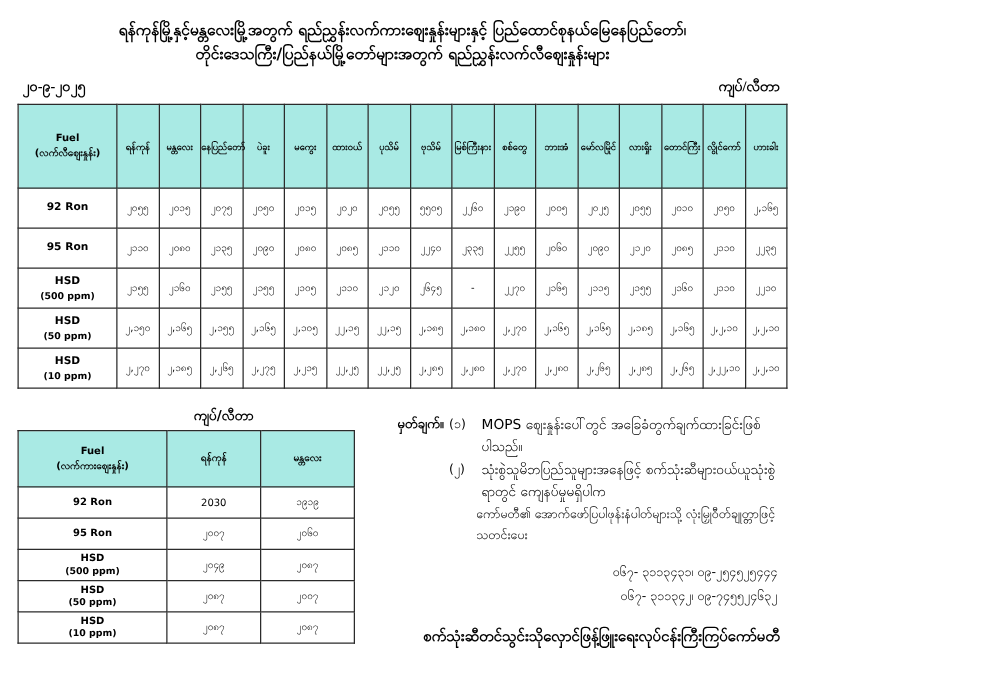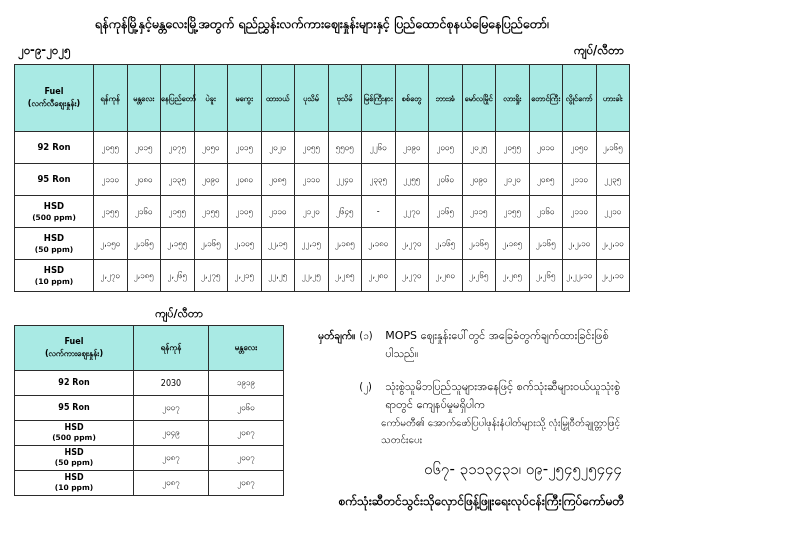--- a/index.html
+++ b/index.html
@@ -31,20 +31,21 @@
     font-weight: bold;
     line-height: 19px;
     letter-spacing: 0px;
   }
   .meta-row {
     display: flex;
     justify-content: space-between;
     align-items: flex-end;
     margin-top: 10px;
     padding: 0 6px 0 4px;
+    font-family: Liberation Serif, serif;
   }
   .meta-date {
     font-size: 11.5px;
     font-weight: bold;
   }
   .meta-unit {
     font-size: 11.5px;
     font-weight: bold;
   }
 
@@ -132,21 +133,20 @@
   .lower-right {
     flex: 1;
     padding-left: 14px;
     padding-top: 6px;
     font-size: 10px;
     line-height: 17px;
   }
   .note-row {
     display: flex;
     align-items: flex-start;
-    margin-top: 15px;
   }
   .note-label {
     font-weight: bold;
     white-space: nowrap;
     padding-right: 4px;
     font-size: 10.5px;
   }
   .note-num {
     width: 26px;
     flex: 0 0 26px;
@@ -157,39 +157,40 @@
     flex: 1;
     font-size: 11px;
     line-height: 18px;
   }
   .note-indent {
     padding-left: 63px;
   }
   .phones {
     text-align: right;
     margin-top: 12px;
-    font-size: 15px;
+    font-size: 10px;
     line-height: 19px;
     padding-right: 8px;
   }
   .footer-org {
     text-align: right;
     margin-top: 14px;
     font-size: 12px;
     font-weight: bold;
     padding-right: 6px;
   }
 </style>
 </head>
 <body>
 
 <div class="page">
 
   <div class="title-block">
     <div class="title-line">ရန်ကုန်မြို့နှင့်မန္တလေးမြို့အတွက် ရည်ညွှန်းလက်ကားဈေးနှုန်းများနှင့် ပြည်ထောင်စုနယ်မြေနေပြည်တော်၊</div>
+    <div class="title-line">တိုင်းဒေသကြီး/ပြည်နယ်မြို့တော်များအတွက် ရည်ညွှန်းလက်လီဈေးနှုန်းများ</div>
   </div>
 
   <div class="meta-row">
     <div class="meta-date">၂၀-၉-၂၀၂၅</div>
     <div class="meta-unit">ကျပ်/လီတာ</div>
   </div>
 
   <table class="grid">
     <thead>
       <tr>
@@ -393,19 +394,20 @@
       </div>
       <div class="note-row">
         <div class="note-label" style="visibility:hidden">မှတ်ချက်။</div>
         <div class="note-num">(၂)</div>
         <div class="note-text">သုံးစွဲသူမိဘပြည်သူများအနေဖြင့် စက်သုံးဆီများဝယ်ယူသုံးစွဲရာတွင် ကျေနပ်မှုမရှိပါက</div>
       </div>
       <div class="note-indent">ကော်မတီ၏ အောက်ဖော်ပြပါဖုန်းနံပါတ်များသို့ လုံးမြှုဝီတ်ချုတ္တာဖြင့် သတင်းပေး</div>
 
       <div class="phones">
         <div>၀၆၇- ၃၁၁၃၄၃၁၊ ၀၉-၂၅၄၅၂၅၄၄၄</div>
+        <div>၀၆၇- ၃၁၁၃၄၂၊ ၀၉-၇၄၅၅၂၄၆၃၂</div>
       </div>
 
       <div class="footer-org">စက်သုံးဆီတင်သွင်းသိုလှောင်ဖြန့်ဖြူးရေးလုပ်ငန်းကြီးကြပ်ကော်မတီ</div>
     </div>
 
   </div>
 </div>
 
 </body></html>

